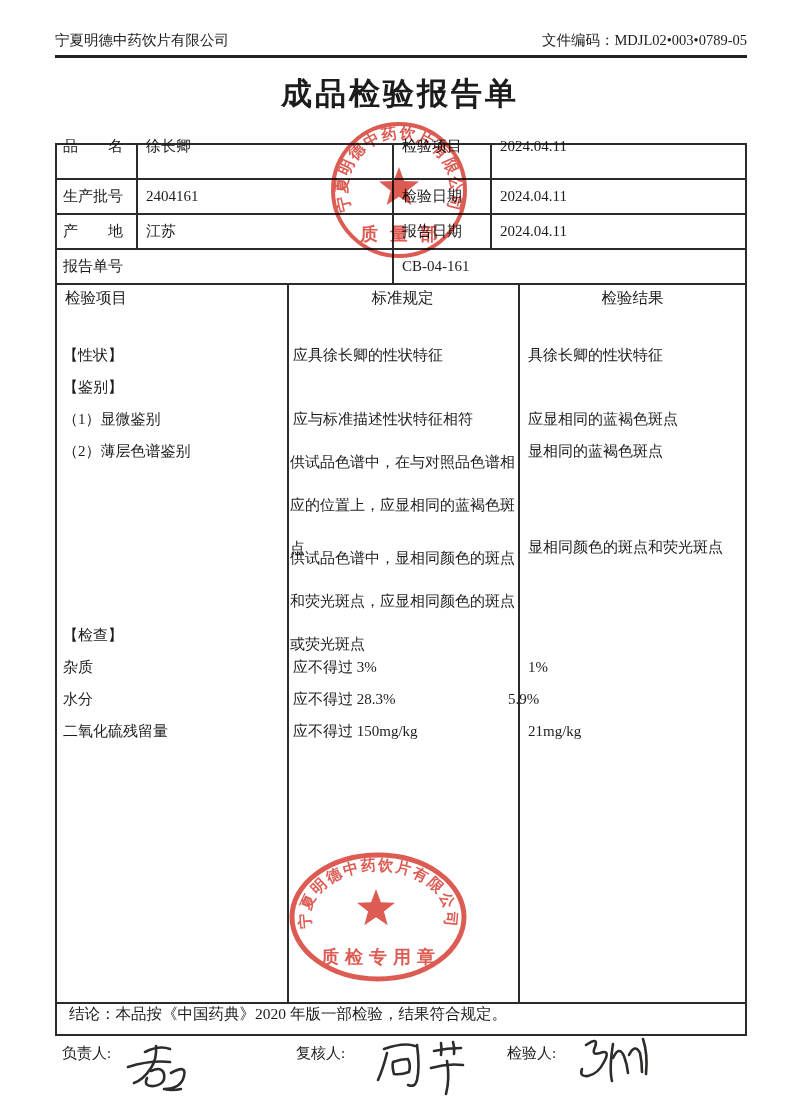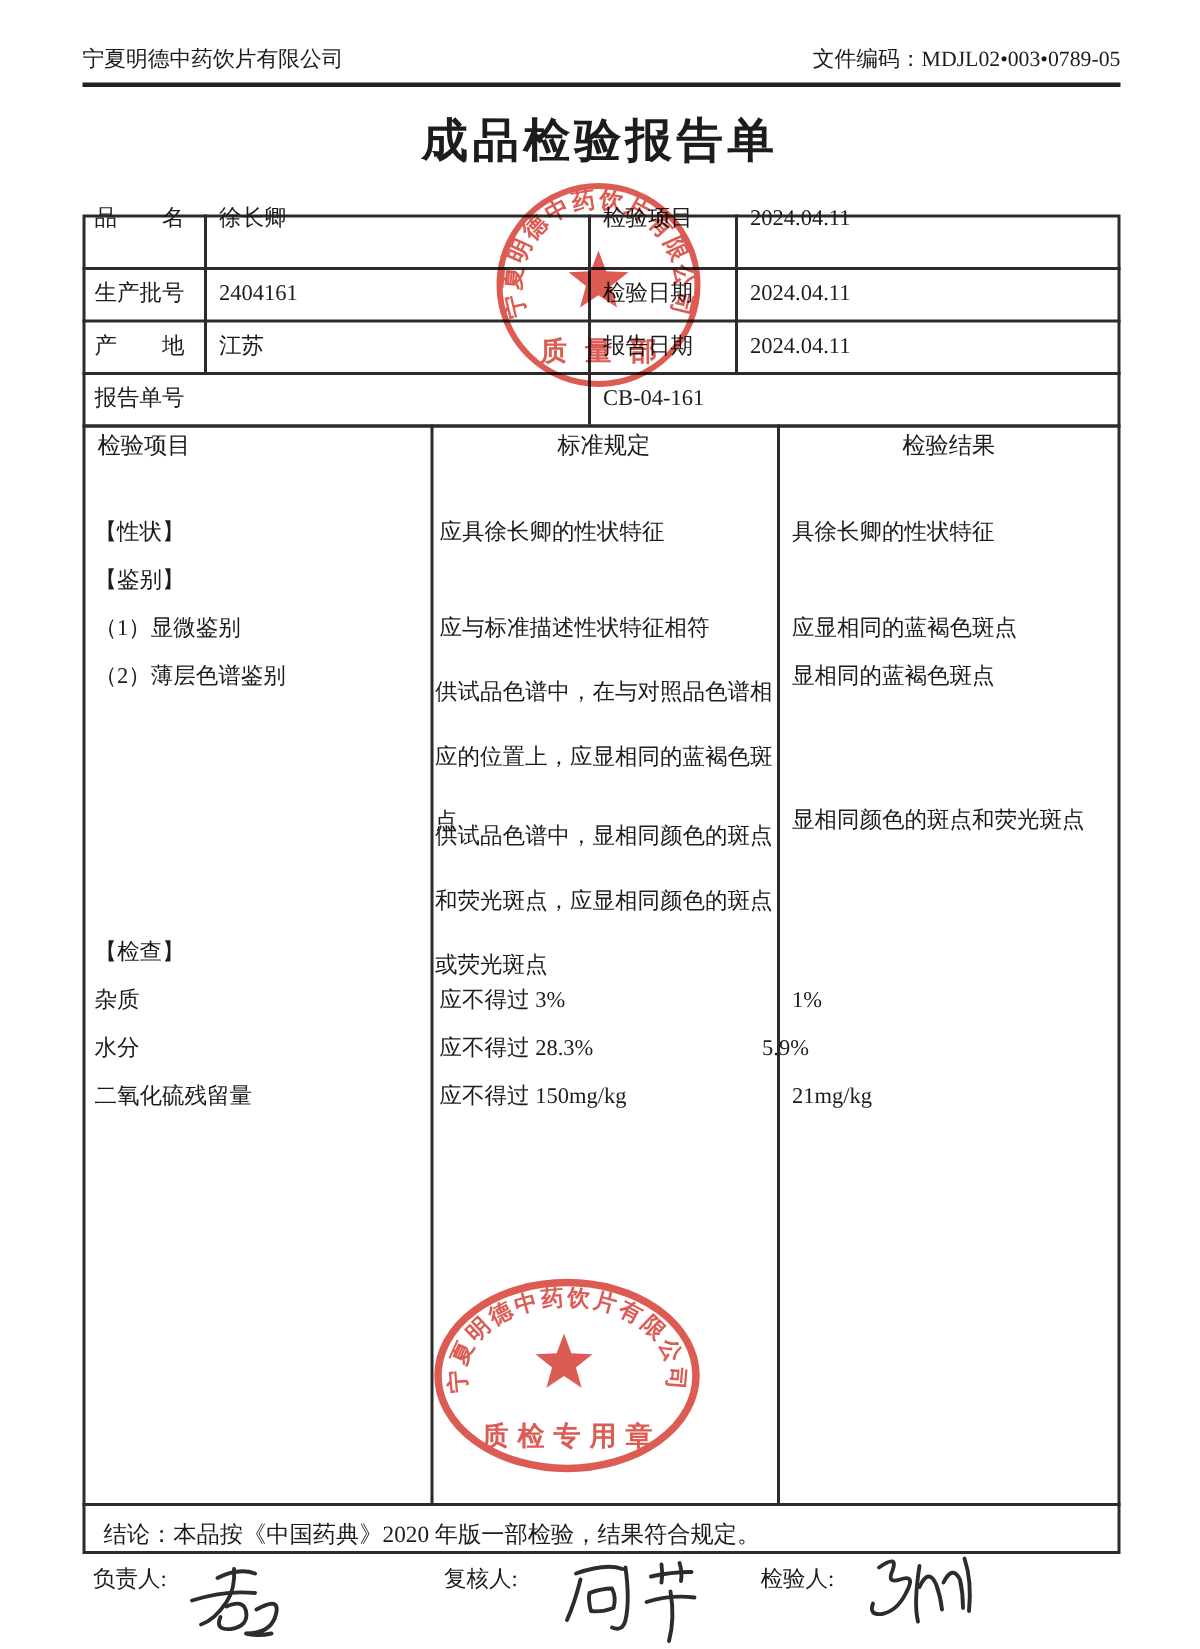--- a/index.html
+++ b/index.html
@@ -9,21 +9,21 @@
   }
   .abs{position:absolute;}
   .txt{position:absolute;font-size:15px;line-height:20px;white-space:nowrap;}
   .hdr-company{left:55px;top:30px;font-size:14.5px;}
   .hdr-code{top:30px;right:53px;font-size:14.5px;}
   .hdr-rule{left:55px;top:55px;width:692px;height:3px;background:#222;}
   .title{left:0;top:84px;width:800px;text-align:center;font-size:31px;font-weight:bold;letter-spacing:3px;white-space:nowrap;}
   .box{position:absolute;border:2px solid #2b2b2b;box-sizing:border-box;background:transparent;}
   .info-box{left:55px;top:143px;width:692px;height:142px;}
   .insp-box{left:55px;top:283px;width:692px;height:721px;}
-  .concl-box{left:55px;top:1002px;width:692px;height:34px;display:flex;align-items:flex-end;}
+  .concl-box{left:55px;top:1002px;width:692px;height:34px;display:flex;align-items:flex-start;}
   .hline{position:absolute;left:55px;width:692px;height:2px;background:#2b2b2b;}
   .vline{position:absolute;width:2px;background:#2b2b2b;}
   .r1{top:136px}.r2{top:186px}.r3{top:221px}.r4{top:256px}
   .c-label{left:63px}.c-value{left:146px}.c-dlabel{left:402px}.c-dvalue{left:500px}
   .insp-head{top:288px;font-size:15.5px;text-underline-offset:4px;}
   .ih-item{left:65px;}
   .ih-std{left:289px;width:227px;text-align:center;}
   .ih-res{left:520px;width:225px;text-align:center;}
   .wrapblk{white-space:normal;line-height:43px;width:229px;}
   .concl-text{padding-left:12px;font-size:15.5px;white-space:nowrap;}

